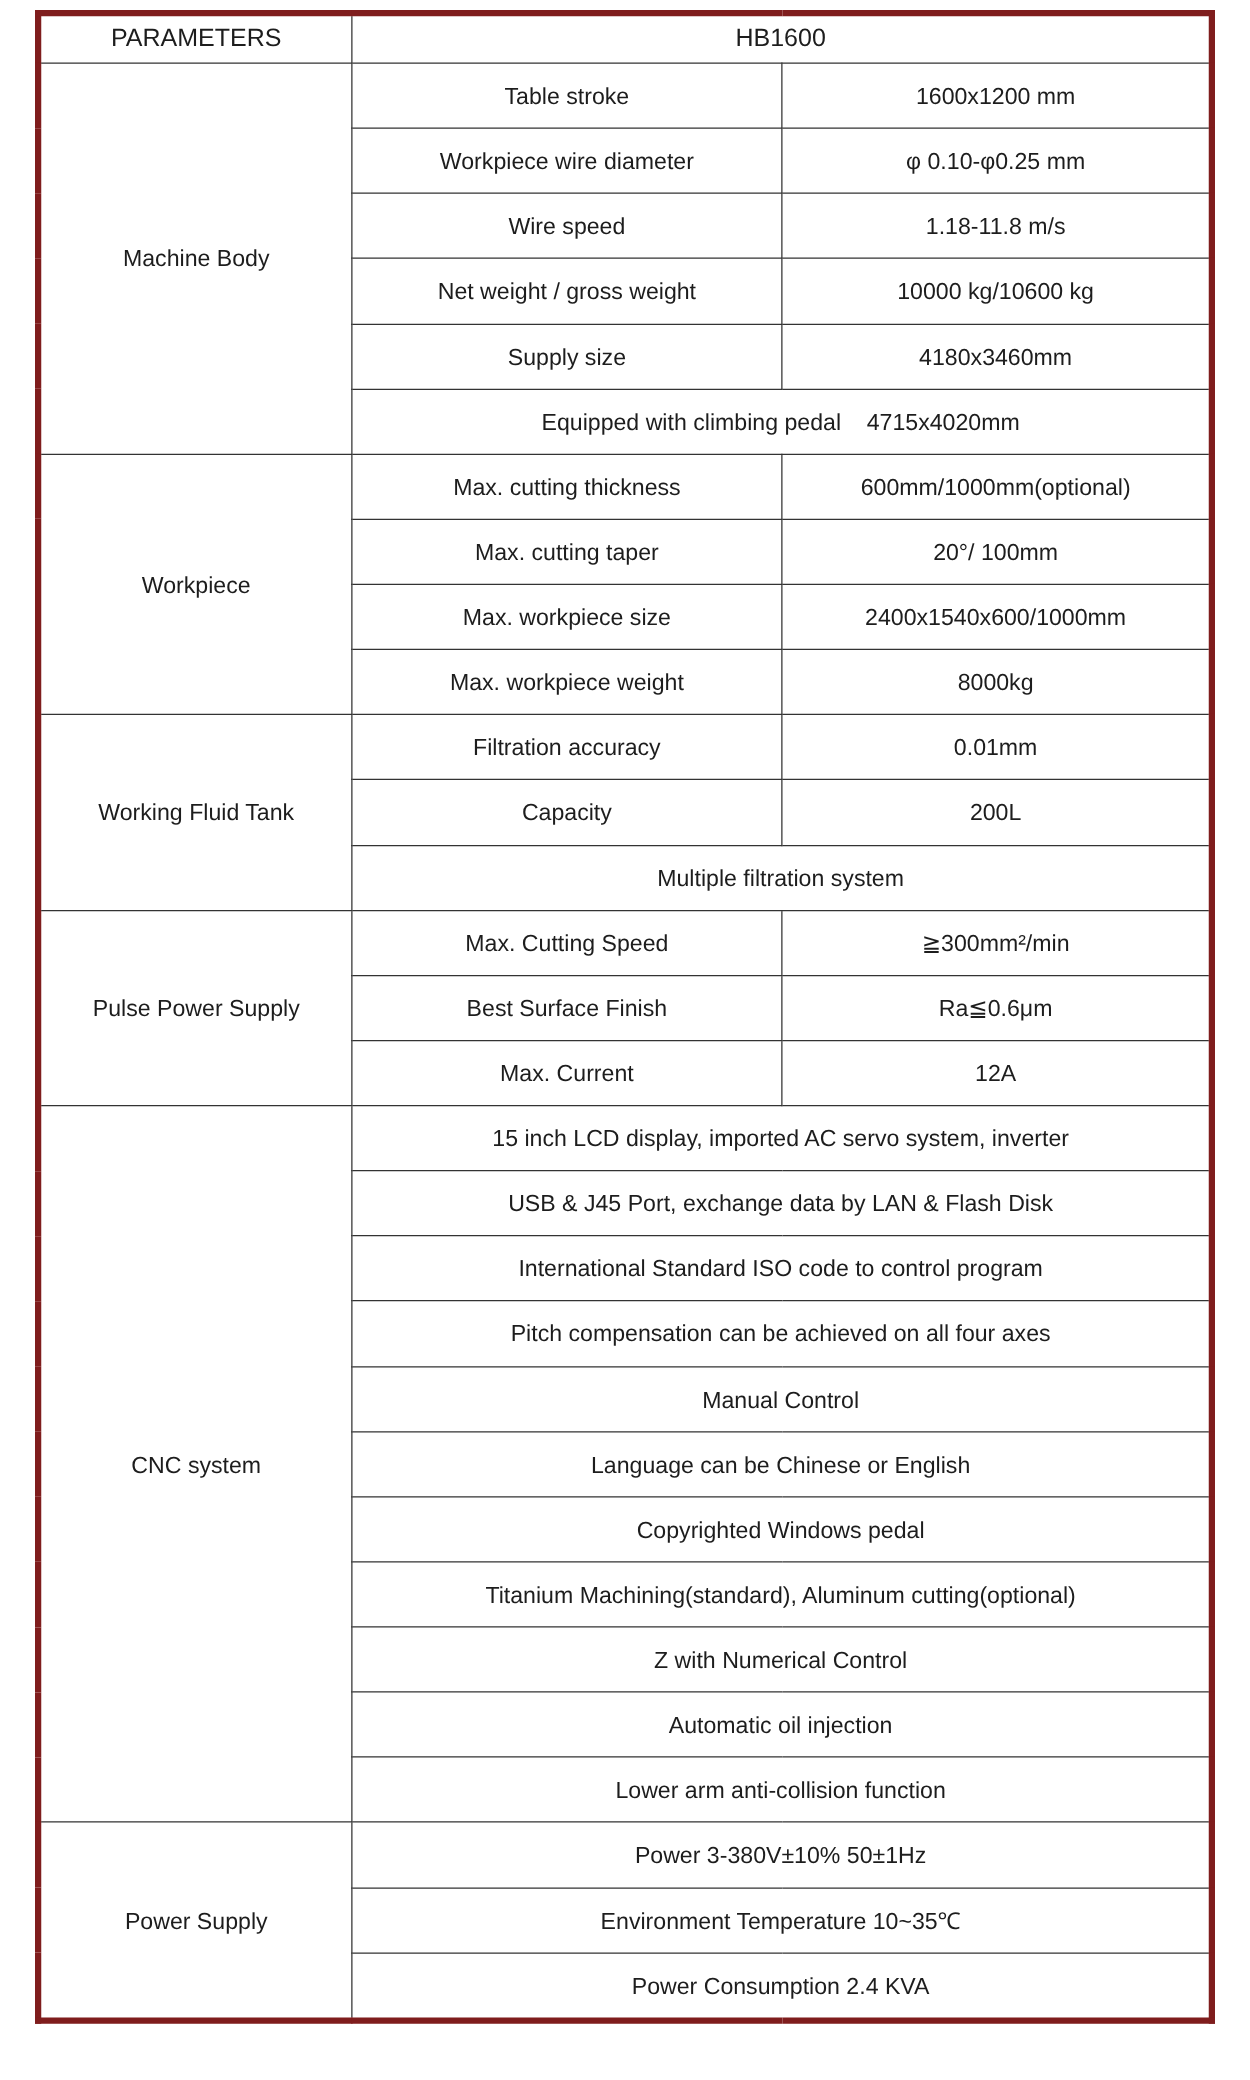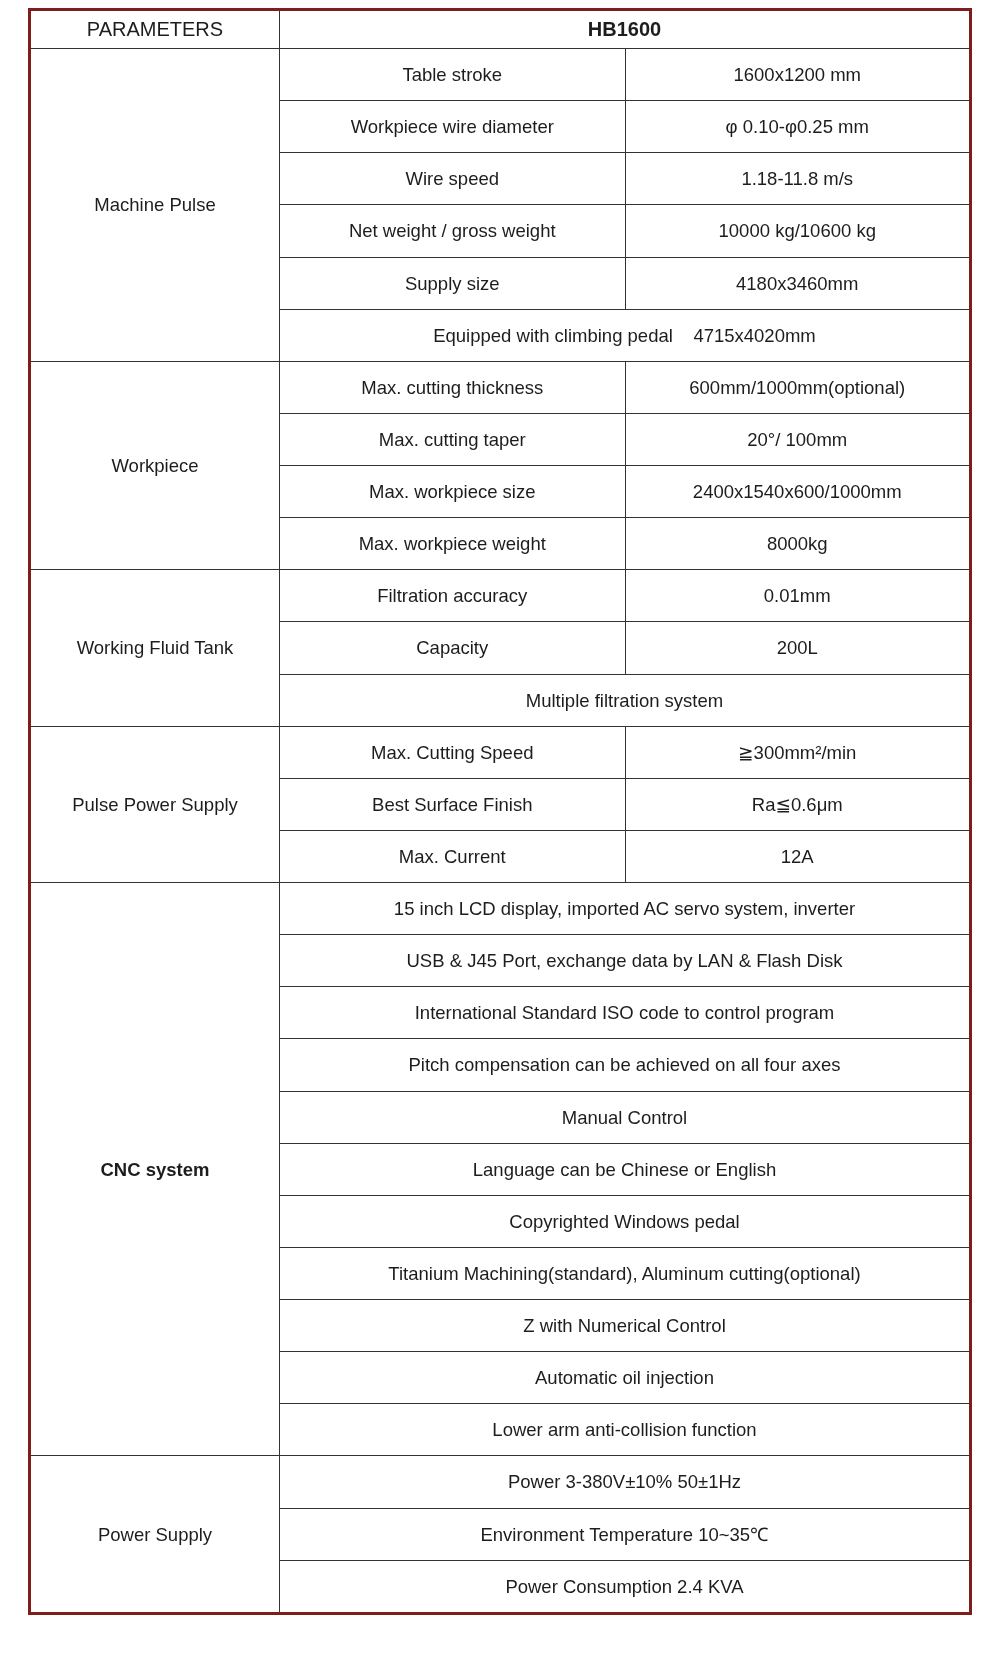--- a/index.html
+++ b/index.html
@@ -18,51 +18,51 @@
     width: 1000px;
     height: 1664px;
     padding: 8px 28px 8px 28px;
     background: #ffffff;
   }
   table.spec {
     border-collapse: collapse;
     table-layout: fixed;
     width: 944px;
     height: 1252px;
-    border: 3px solid #7f1d1d;
+    border: 5px solid #7f1d1d;
   }
   table.spec td {
     border: 1px solid #333333;
     text-align: center;
     vertical-align: middle;
     font-size: 18.5px;
     font-weight: 400;
     color: #1d1d1d;
     padding: 14px 6px;
     line-height: 1.25;
   }
   td.group {
     font-weight: bold;
     font-size: 19px;
     width: 236px;
     border-right: 1px solid #333333;
   }
   td.group.thin {
-    font-weight: 700;
+    font-weight: 400;
   }
   tr.header td {
     font-size: 20px;
     padding: 6px;
   }
   tr.header td.group {
     font-weight: 400;
     font-size: 20px;
   }
   tr.header td.model {
-    font-weight: bold;
+    font-weight: normal;
     font-size: 20px;
   }
   .sep-top td {
     border-top: 3px solid #000000;
   }
   .label-cell {
     width: 360px;
   }
   .value-cell {
     width: 346px;
@@ -72,21 +72,21 @@
 <body>
 
 <div class="sheet">
   <table class="spec">
     <tbody id="spec-body">
         <tr class="header">
           <td class="group">PARAMETERS</td>
           <td class="model" colspan="2">HB1600</td>
         </tr>
         <tr class="sep-top">
-          <td class="group" rowspan="6">Machine Pulse</td>
+          <td class="group" rowspan="6">Machine Body</td>
           <td class="label-cell">Table stroke</td>
           <td class="value-cell">1600x1200 mm</td>
         </tr>
         <tr>
           <td class="label-cell">Workpiece wire diameter</td>
           <td class="value-cell">φ 0.10-φ0.25 mm</td>
         </tr>
         <tr>
           <td class="label-cell">Wire speed</td>
           <td class="value-cell">1.18-11.8 m/s</td>

